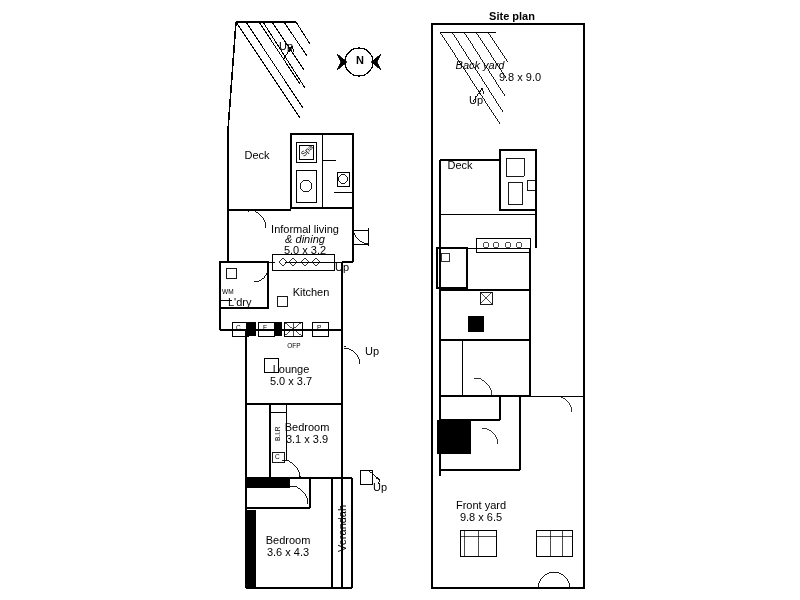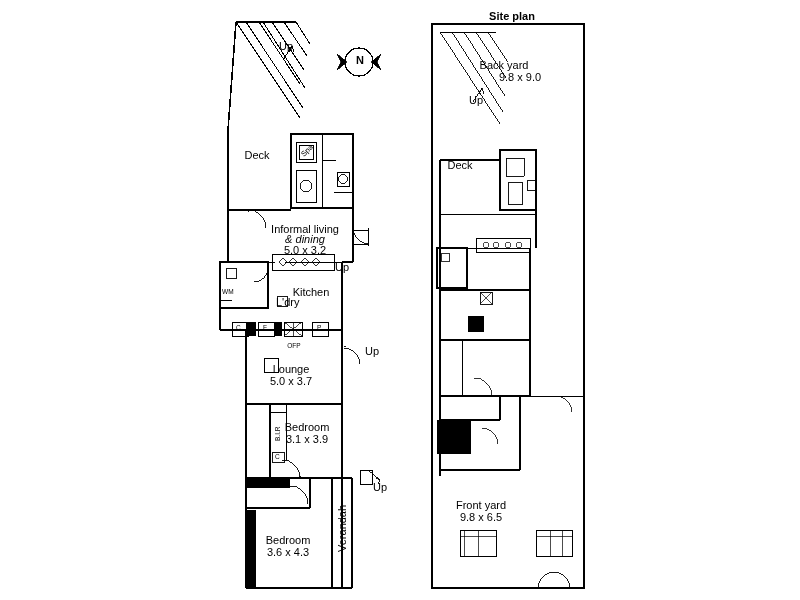--- a/index.html
+++ b/index.html
@@ -248,21 +248,21 @@
   <div class="lbl small rot-spa" style="left:296px; top:146px; width:22px;">Spa</div>
 
   <div class="lbl centered" style="left:305px; top:224px;">Informal living</div>
   <div class="lbl centered" style="left:305px; top:234px;font-style:italic;">&amp; dining</div>
   <div class="lbl centered" style="left:305px; top:245px;">5.0 x 3.2</div>
 
   <div class="lbl centered" style="left:311px; top:287px;">Kitchen</div>
   <div class="lbl centered" style="left:311px; top:299px;"></div>
 
   <div class="lbl tiny" style="left:222px; top:288px;">WM</div>
-  <div class="lbl" style="left:228px; top:297px;margin-left:48px;">L'dry</div>
+  <div class="lbl" style="left:228px; top:297px;">L'dry</div>
 
   <div class="lbl tiny" style="left:236px; top:324px;">C</div>
   <div class="lbl tiny" style="left:263px; top:324px;">F</div>
   <div class="lbl tiny" style="left:317px; top:324px;">P</div>
   <div class="lbl tiny centered" style="left:294px; top:342px;">OFP</div>
 
   <div class="lbl centered" style="left:291px; top:364px;">Lounge</div>
   <div class="lbl centered" style="left:291px; top:376px;">5.0 x 3.7</div>
 
   <div class="lbl centered" style="left:307px; top:422px;">Bedroom</div>
@@ -272,21 +272,21 @@
 
   <div class="lbl centered" style="left:288px; top:535px;">Bedroom</div>
   <div class="lbl centered" style="left:288px; top:547px;">3.6 x 4.3</div>
 
   <div class="lbl vert" style="left:337px; top:492px; height:72px;">Verandah</div>
 
   <div class="lbl centered" style="left:342px; top:262px;">Up</div>
   <div class="lbl centered" style="left:372px; top:346px;">Up</div>
   <div class="lbl centered" style="left:380px; top:482px;">Up</div>
 
-  <div class="lbl centered" style="left:504px; top:60px;">Back yard</div>
+  <div class="lbl centered" style="left:480px; top:60px;font-style:italic;">Back yard</div>
   <div class="lbl centered" style="left:508px; top:72px;padding-left:24px;">9.8 x 9.0</div>
   <div class="lbl centered" style="left:476px; top:95px;">Up</div>
   <div class="lbl centered" style="left:460px; top:160px;">Deck</div>
 
   <div class="lbl centered" style="left:481px; top:500px;">Front yard</div>
   <div class="lbl centered" style="left:481px; top:512px;">9.8 x 6.5</div>
 
 </div>
 
 </body></html>

